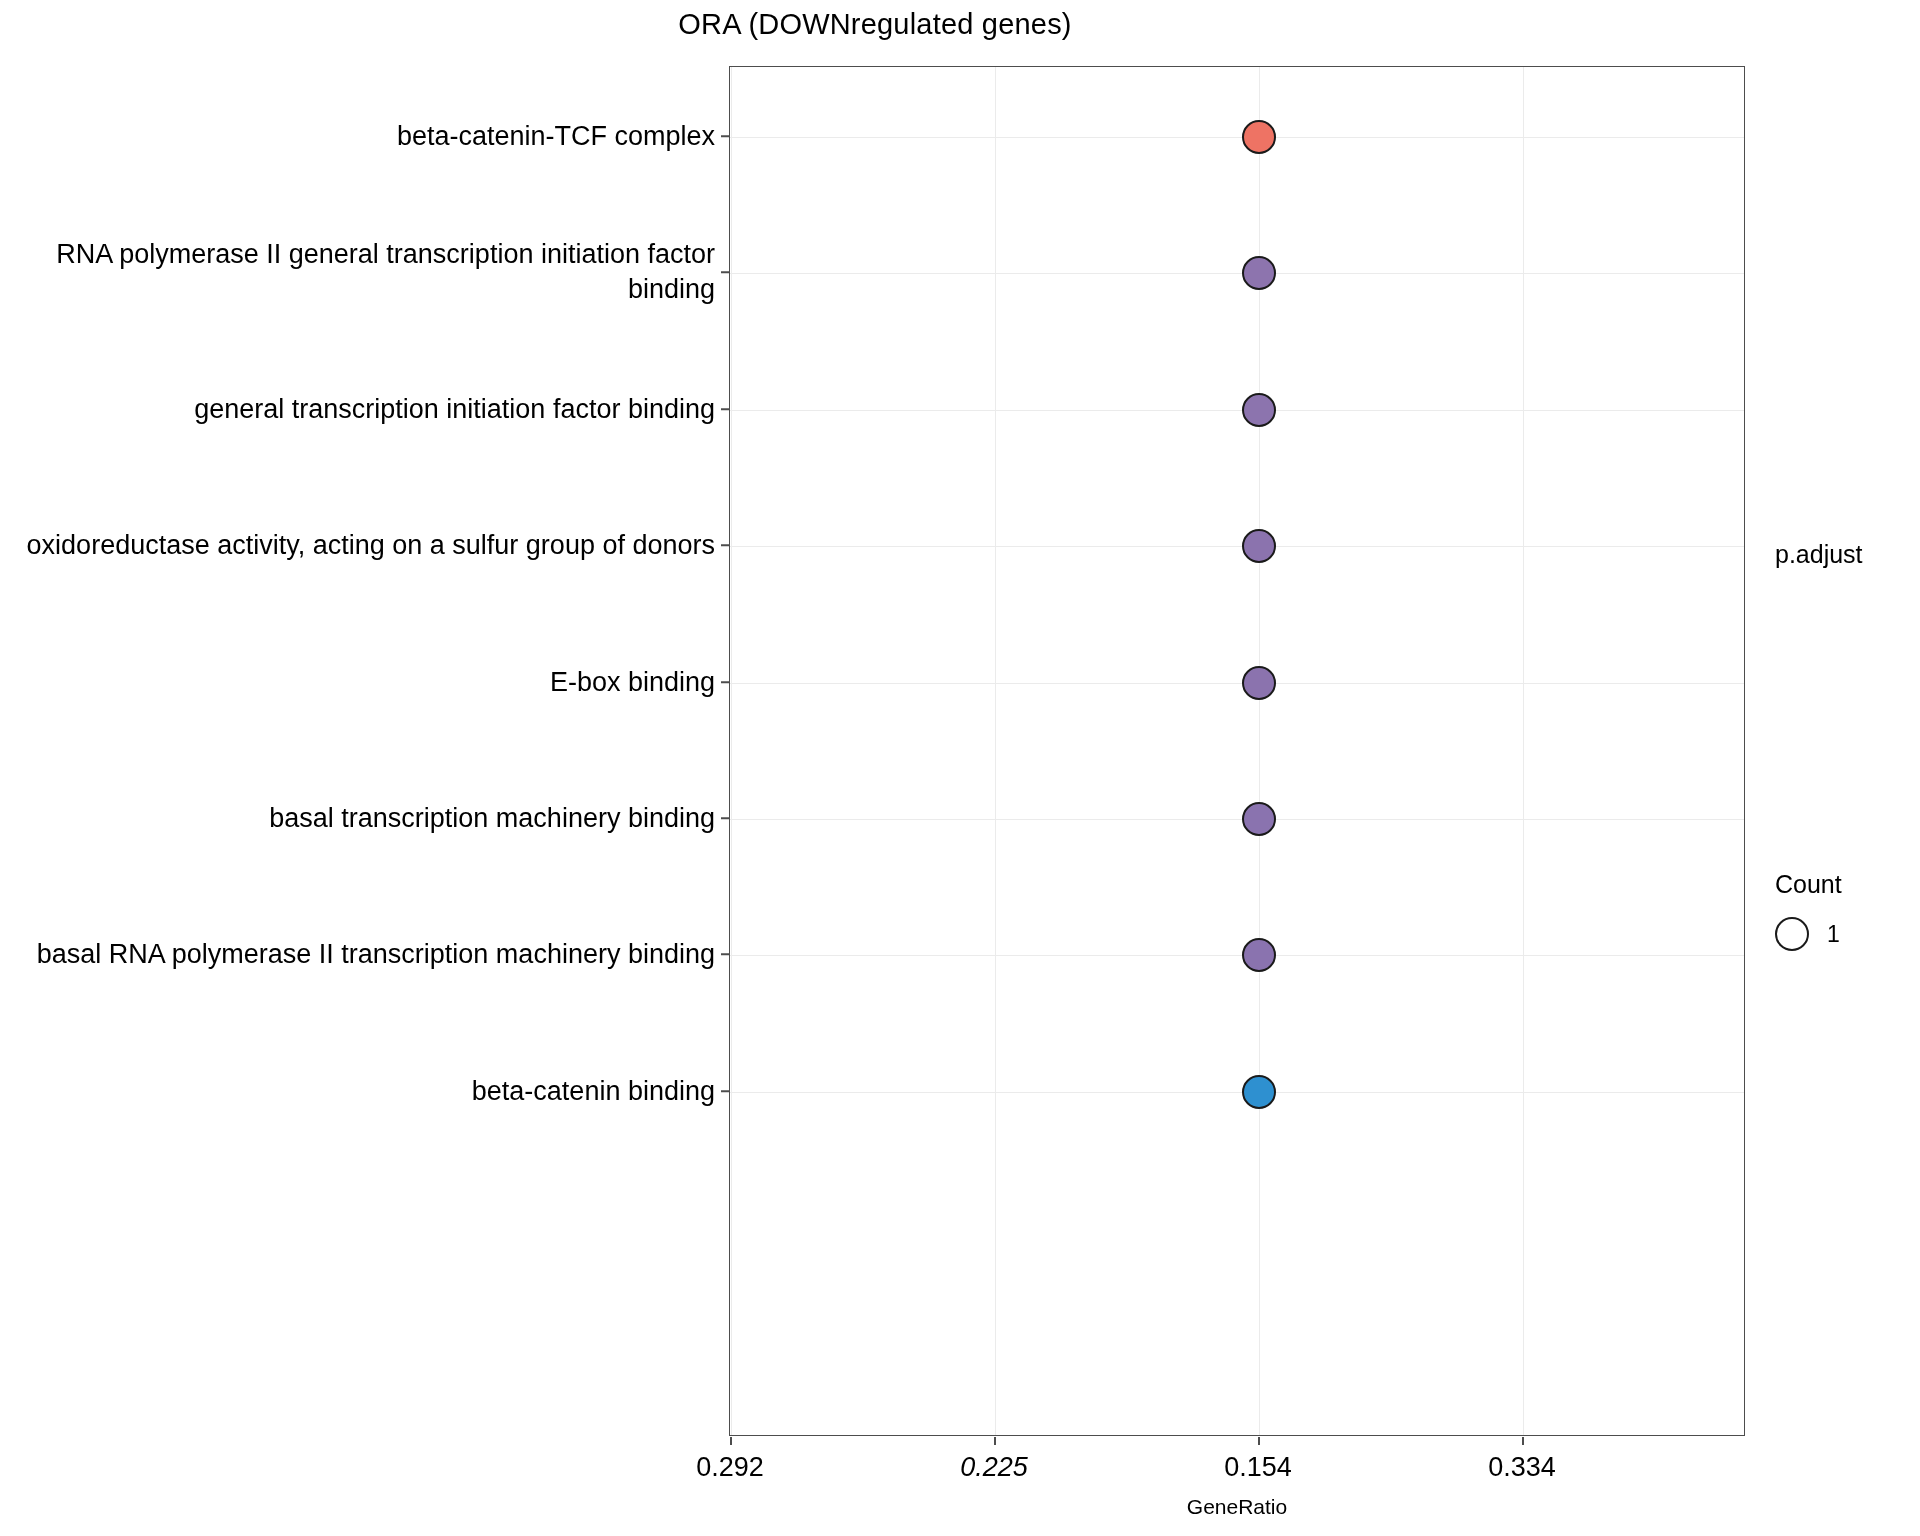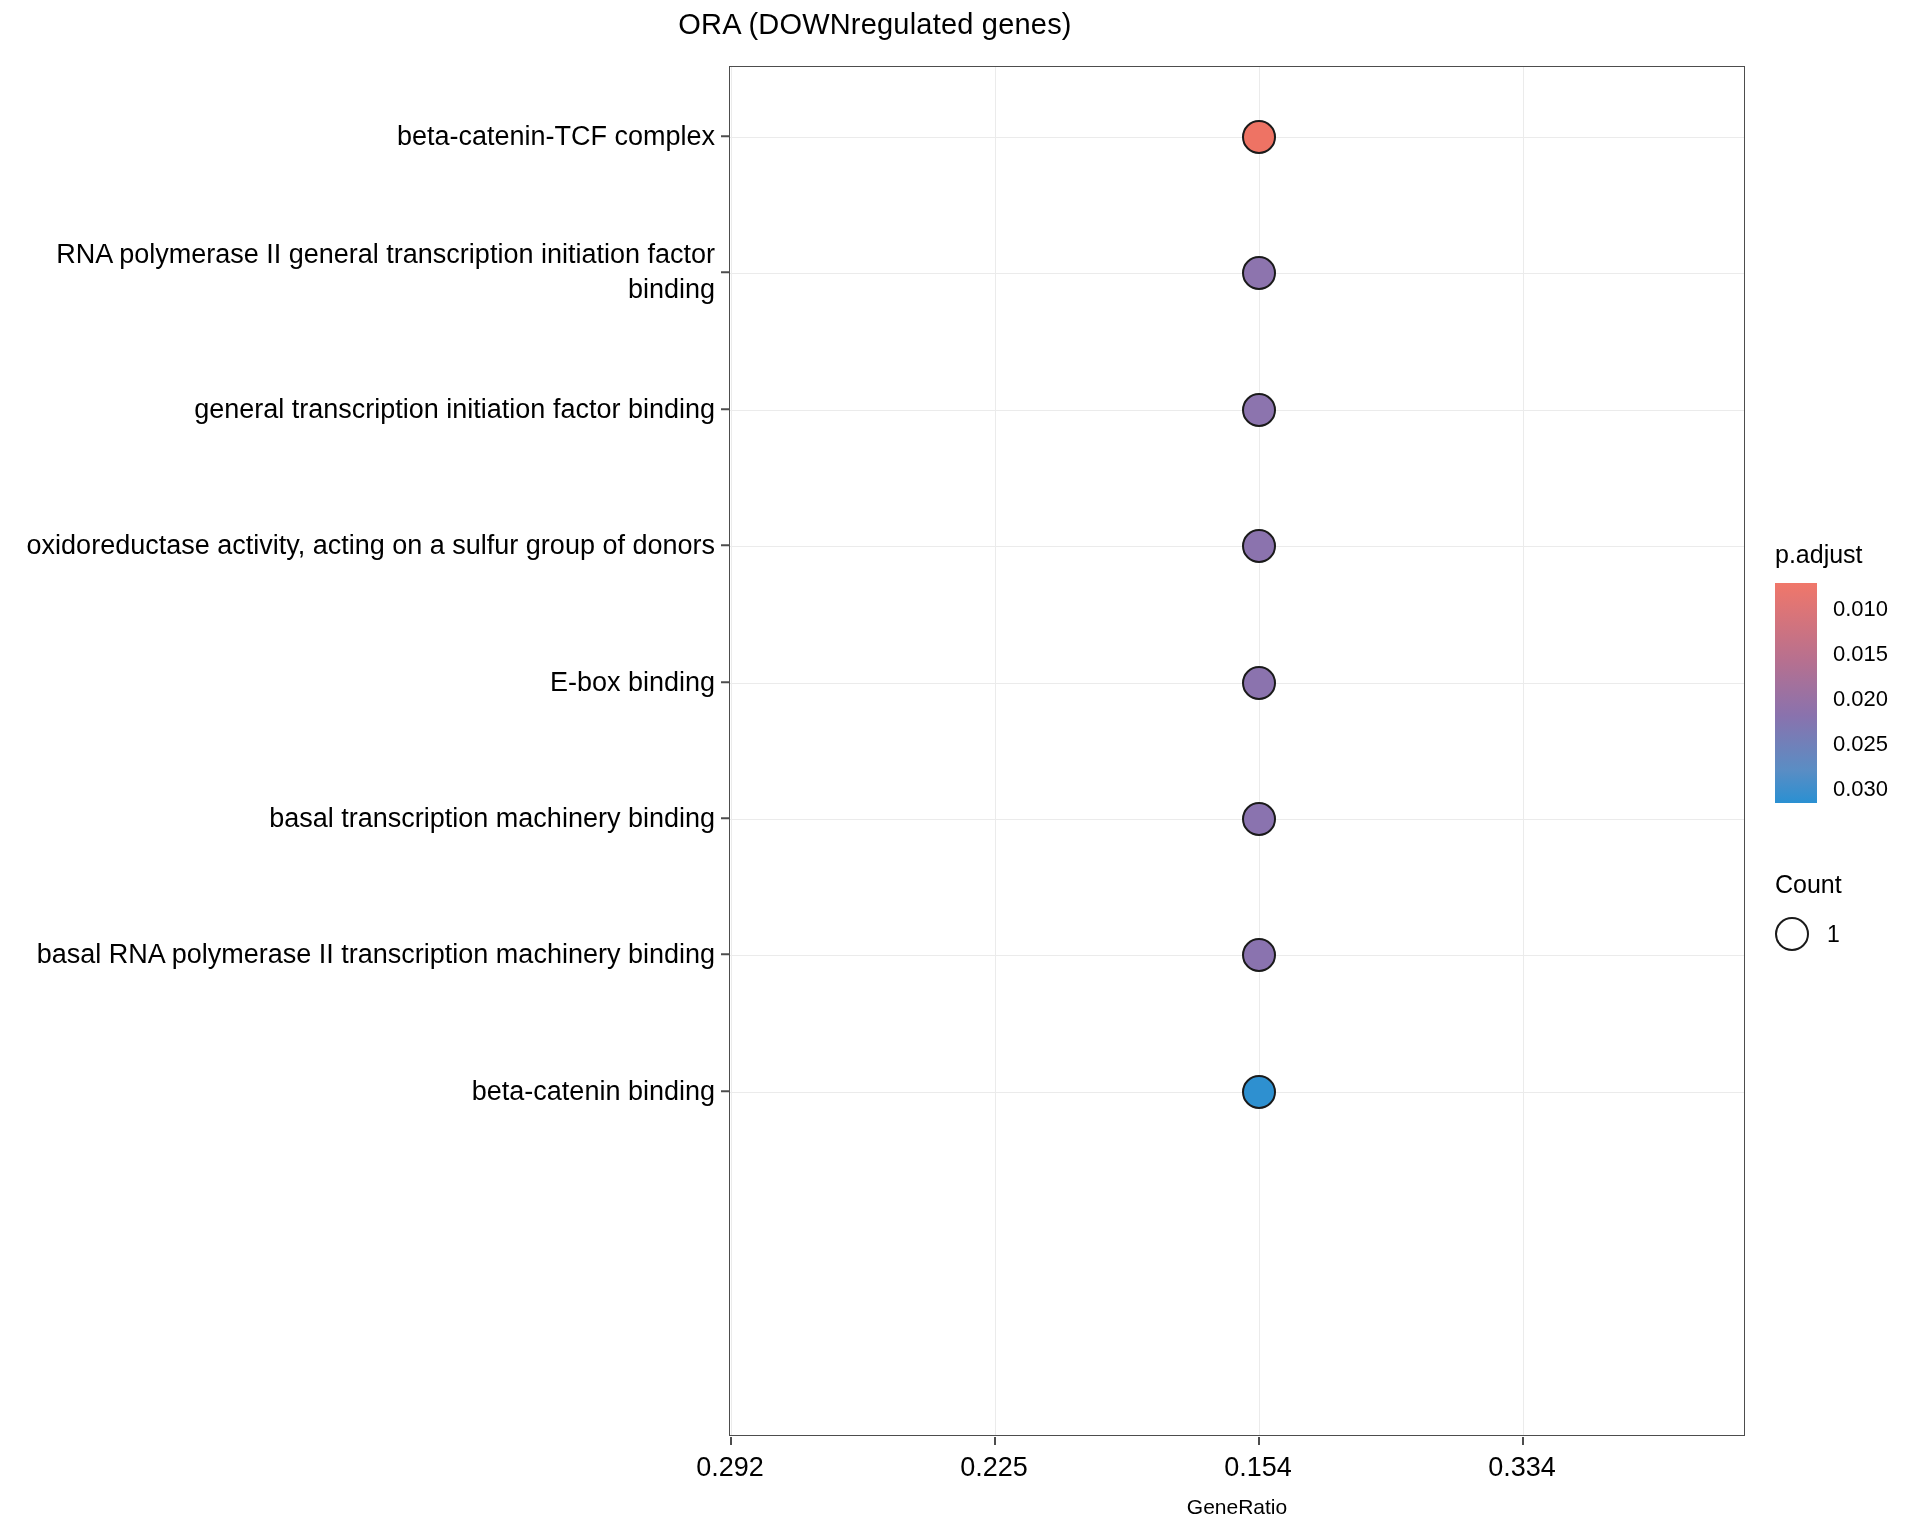--- a/index.html
+++ b/index.html
@@ -233,41 +233,28 @@
   <div class="ylabel" style="top: 818px;">basal transcription machinery binding</div>
   <div class="ylabel" style="top: 954px;">basal RNA polymerase II transcription machinery binding</div>
   <div class="ylabel" style="top: 1091px;">beta-catenin binding</div>
 
   <div class="xtick" style="left: 730px;  top: 1437px;"></div>
   <div class="xtick" style="left: 994px;  top: 1437px;"></div>
   <div class="xtick" style="left: 1258px; top: 1437px;"></div>
   <div class="xtick" style="left: 1522px; top: 1437px;"></div>
 
   <div class="xlabel" style="left: 730px;">0.292</div>
-  <div class="xlabel" style="left: 994px;">0.225</div>
+  <div class="xlabel" style="left: 994px; font-style: italic;">0.225</div>
   <div class="xlabel" style="left: 1258px;">0.154</div>
   <div class="xlabel" style="left: 1522px;">0.334</div>
 
   <div class="axis-title-x">GeneRatio</div>
 
   <div class="legend">
     <div class="legend-title">p.adjust</div>
-    <div class="colorbar-wrap">
-      <div class="colorbar"></div>
-      <div class="cb-tick" style="top: 26px;"></div>
-      <div class="cb-tick" style="top: 71px;"></div>
-      <div class="cb-tick" style="top: 116px;"></div>
-      <div class="cb-tick" style="top: 161px;"></div>
-      <div class="cb-tick" style="top: 206px;"></div>
-      <div class="cb-text" style="top: 26px;">0.010</div>
-      <div class="cb-text" style="top: 71px;">0.015</div>
-      <div class="cb-text" style="top: 116px;">0.020</div>
-      <div class="cb-text" style="top: 161px;">0.025</div>
-      <div class="cb-text" style="top: 206px;">0.030</div>
-    </div>
   </div>
 
   <div class="count-legend">
     <div class="count-title">Count</div>
     <div class="count-row">
       <div class="count-circle"></div>
       <div class="count-value">1</div>
     </div>
   </div>
 

